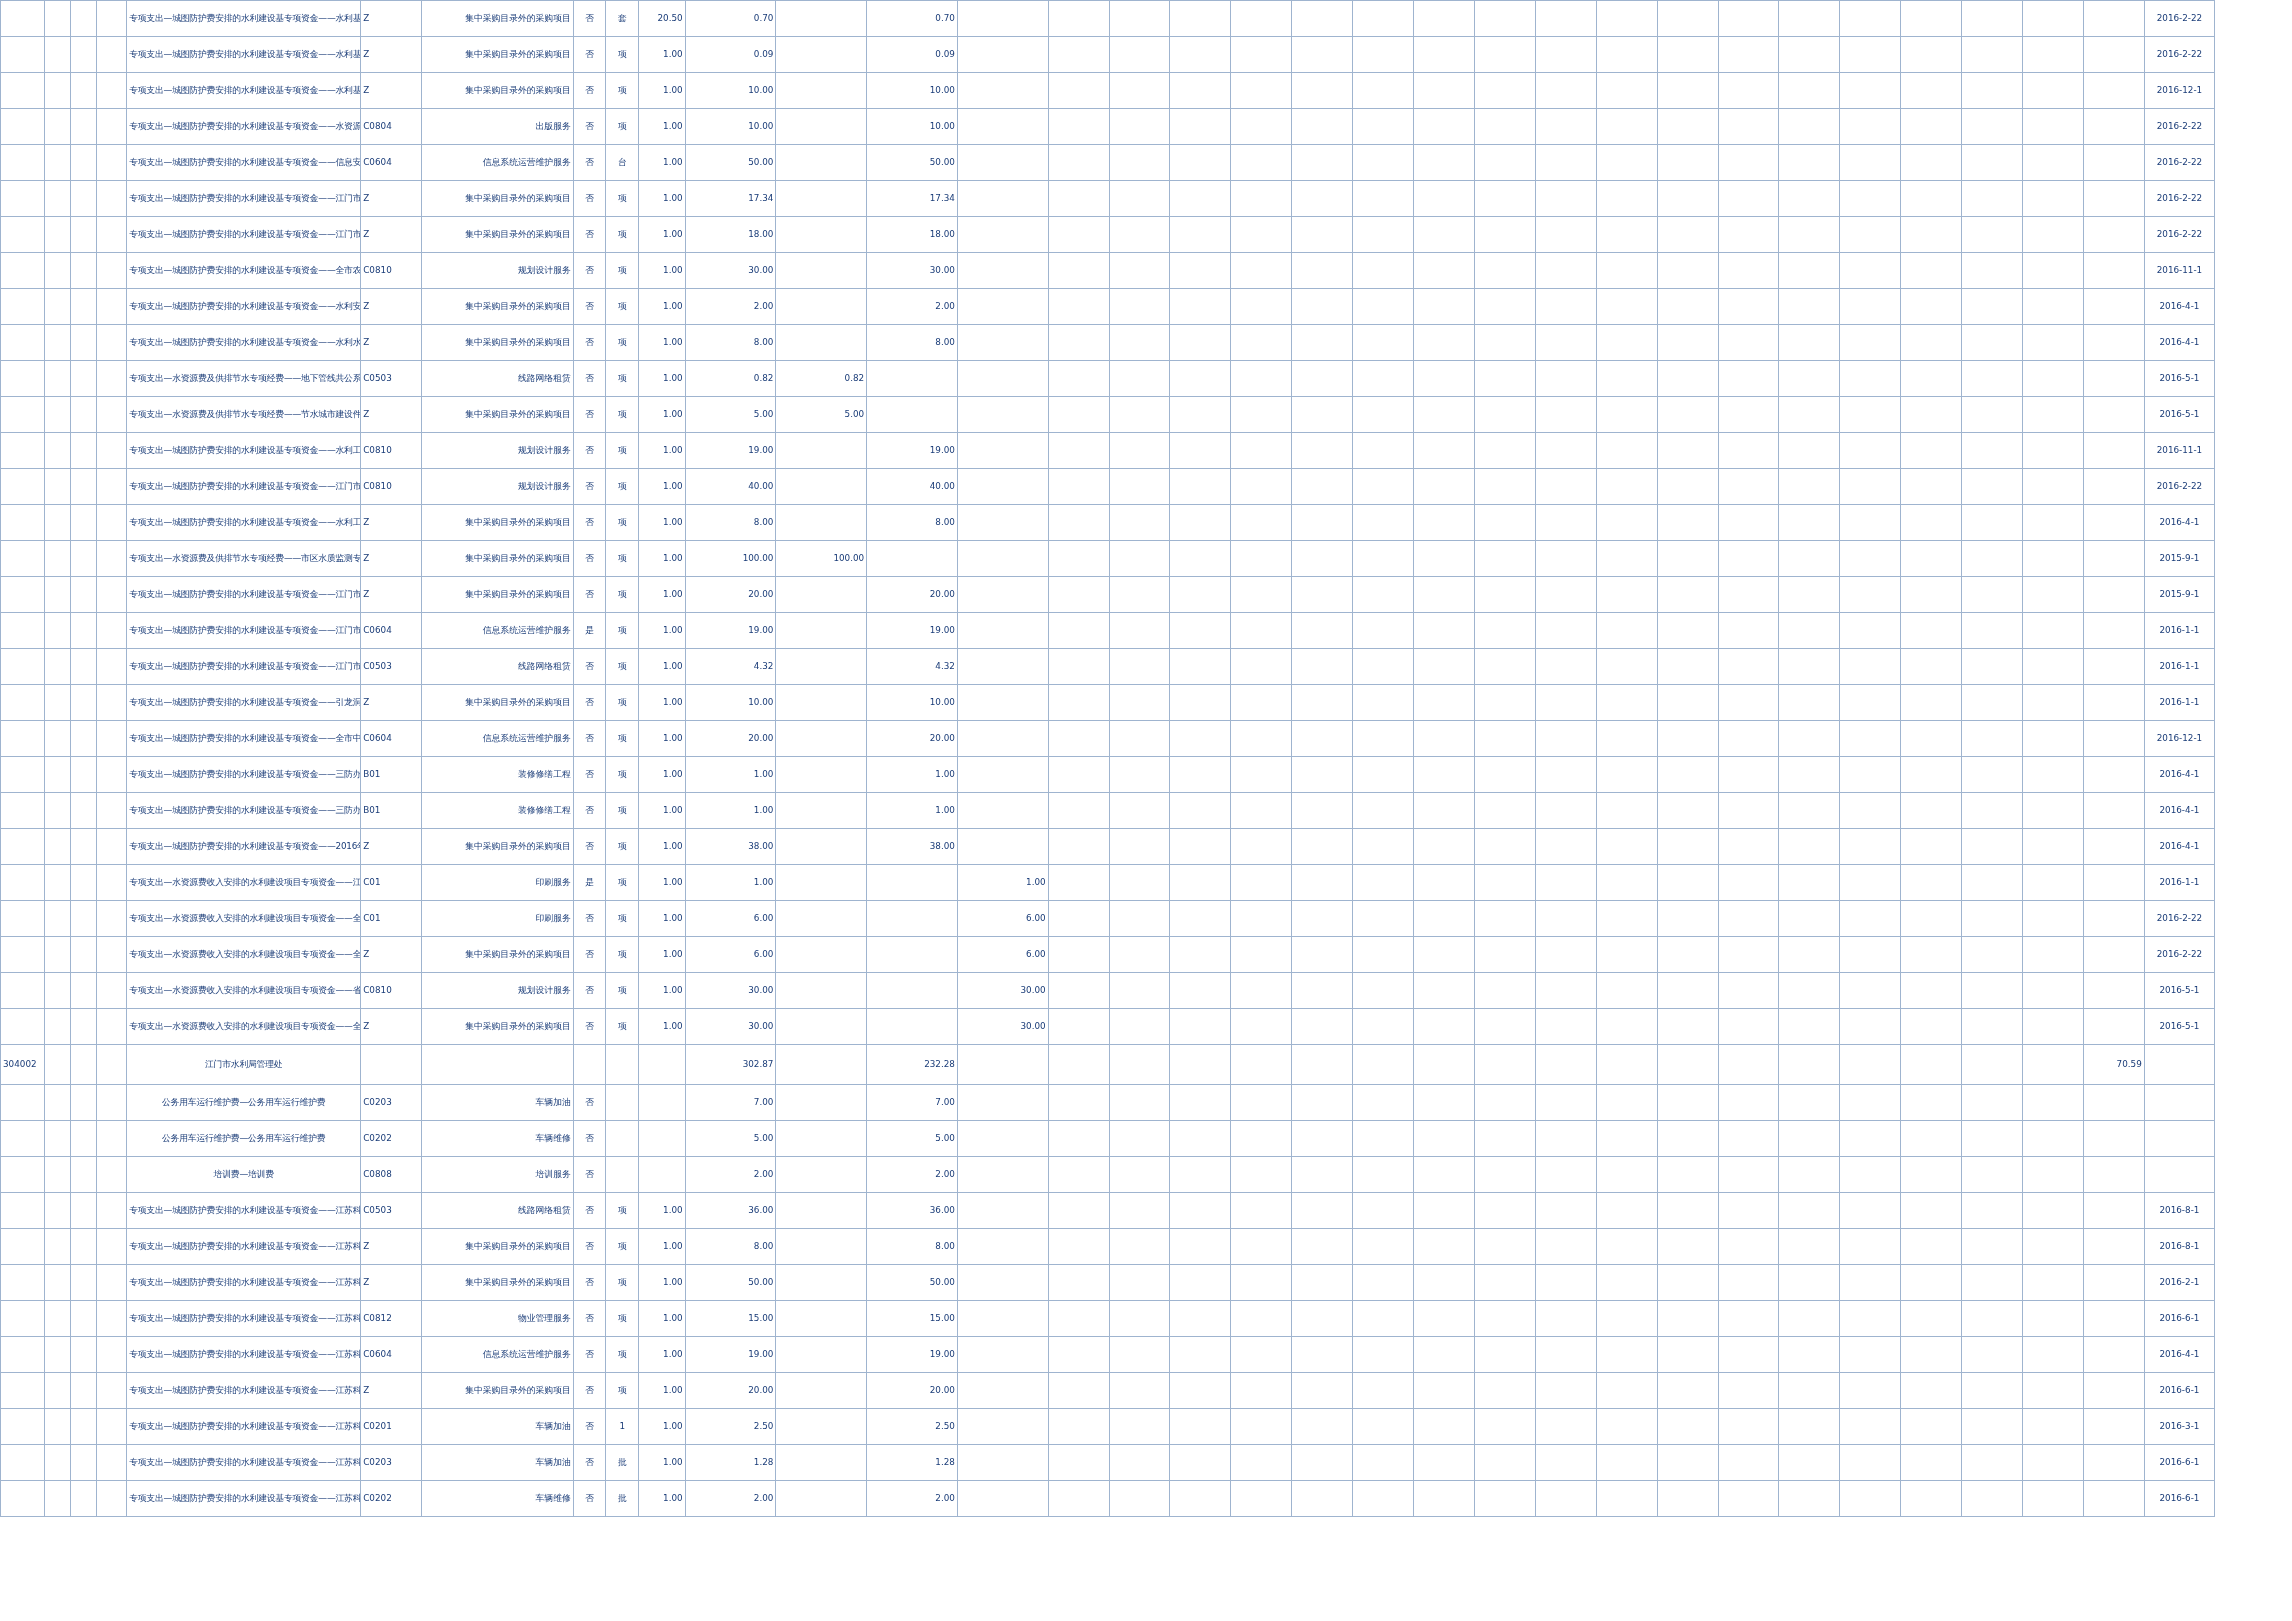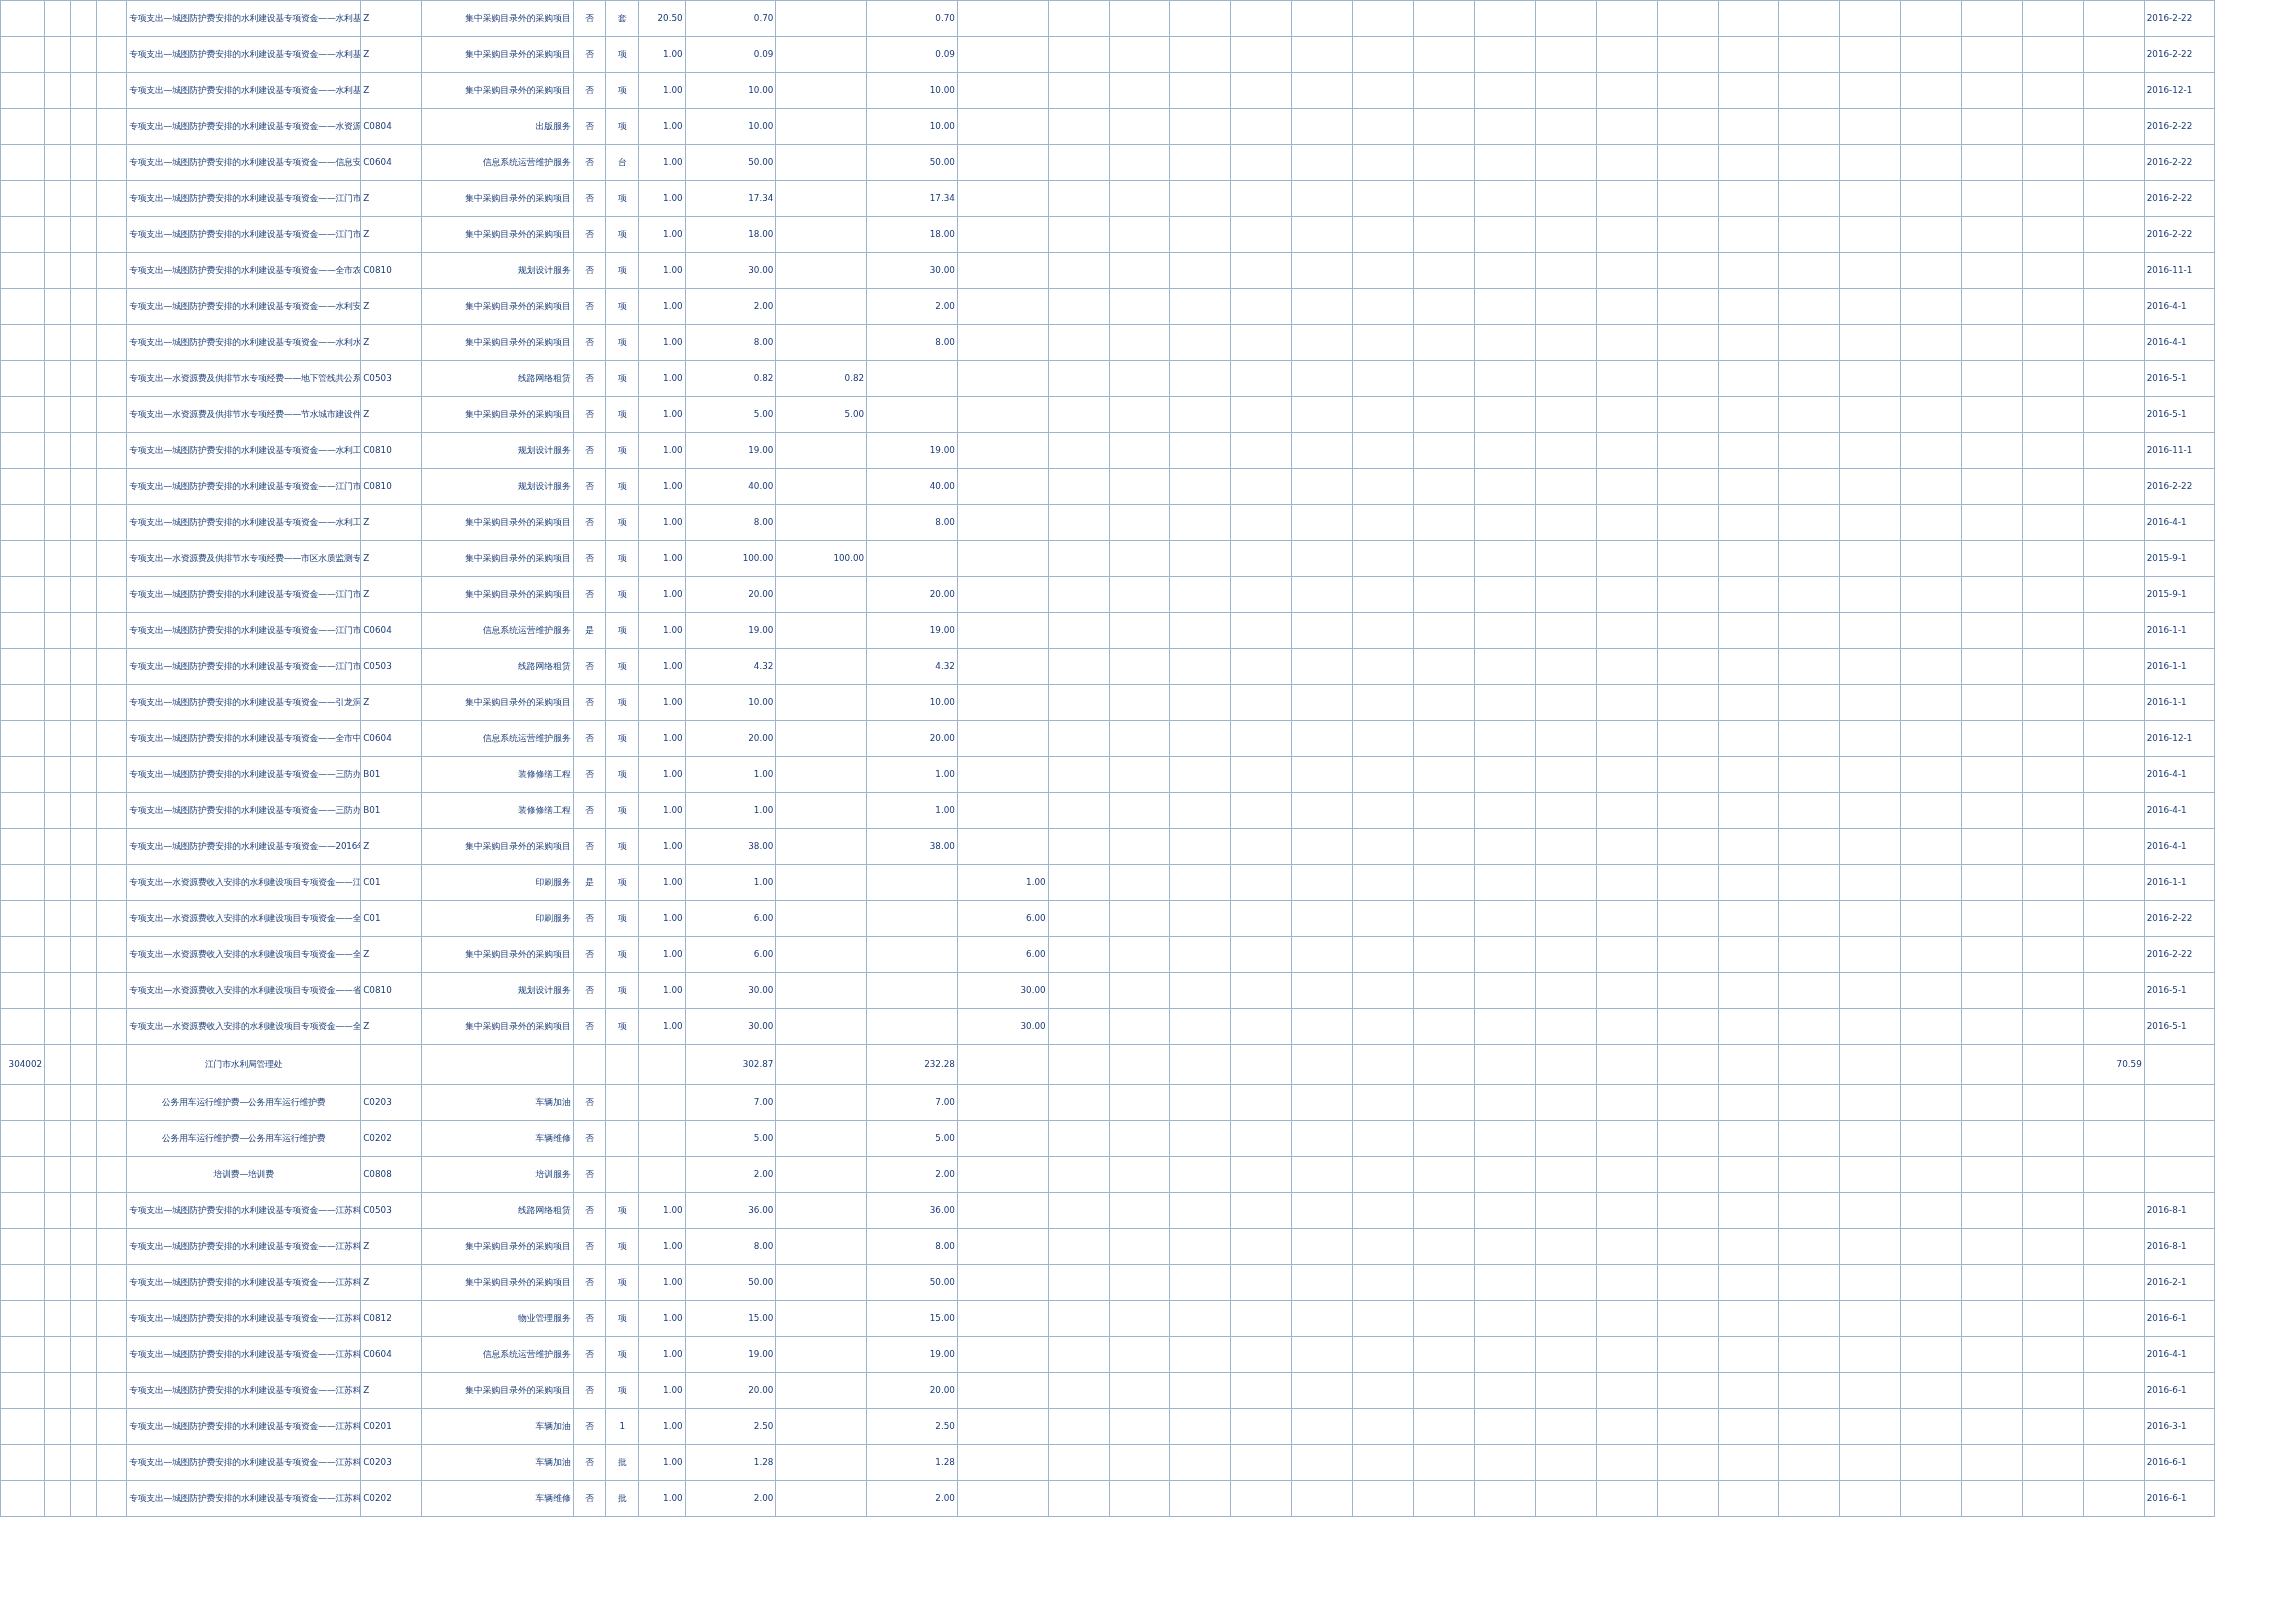--- a/index.html
+++ b/index.html
@@ -21,25 +21,25 @@
     text-align:center;
     font-size:8px;
     line-height:1.0;
     color:#1a3c78;
     letter-spacing:-0.2px;
   }
   td.code{text-align:left;font-size:8.8px;}
   td.name{text-align:right;font-size:8.8px;}
   td.ctr{text-align:center;}
   td.num{text-align:right;padding-right:4.9px;}
-  td.date{font-size:8.8px;}
+  td.date{text-align:center;font-size:8.8px;}
   td.blank{}
   tr.r-main td{height:35px;}
   tr.r-sum td{height:39px;font-weight:normal;}
-  .grp{text-align:right;font-size:8.8px;margin-top:42px;}
+  .grp{text-align:left;font-size:8.8px;margin-top:42px;}
 </style>
 </head>
 <body>
 
 <div id="sheet">
   <table class="grid">
     <colgroup>
       <col style="width:37px">
         <col style="width:21.6px">
         <col style="width:21.6px">

